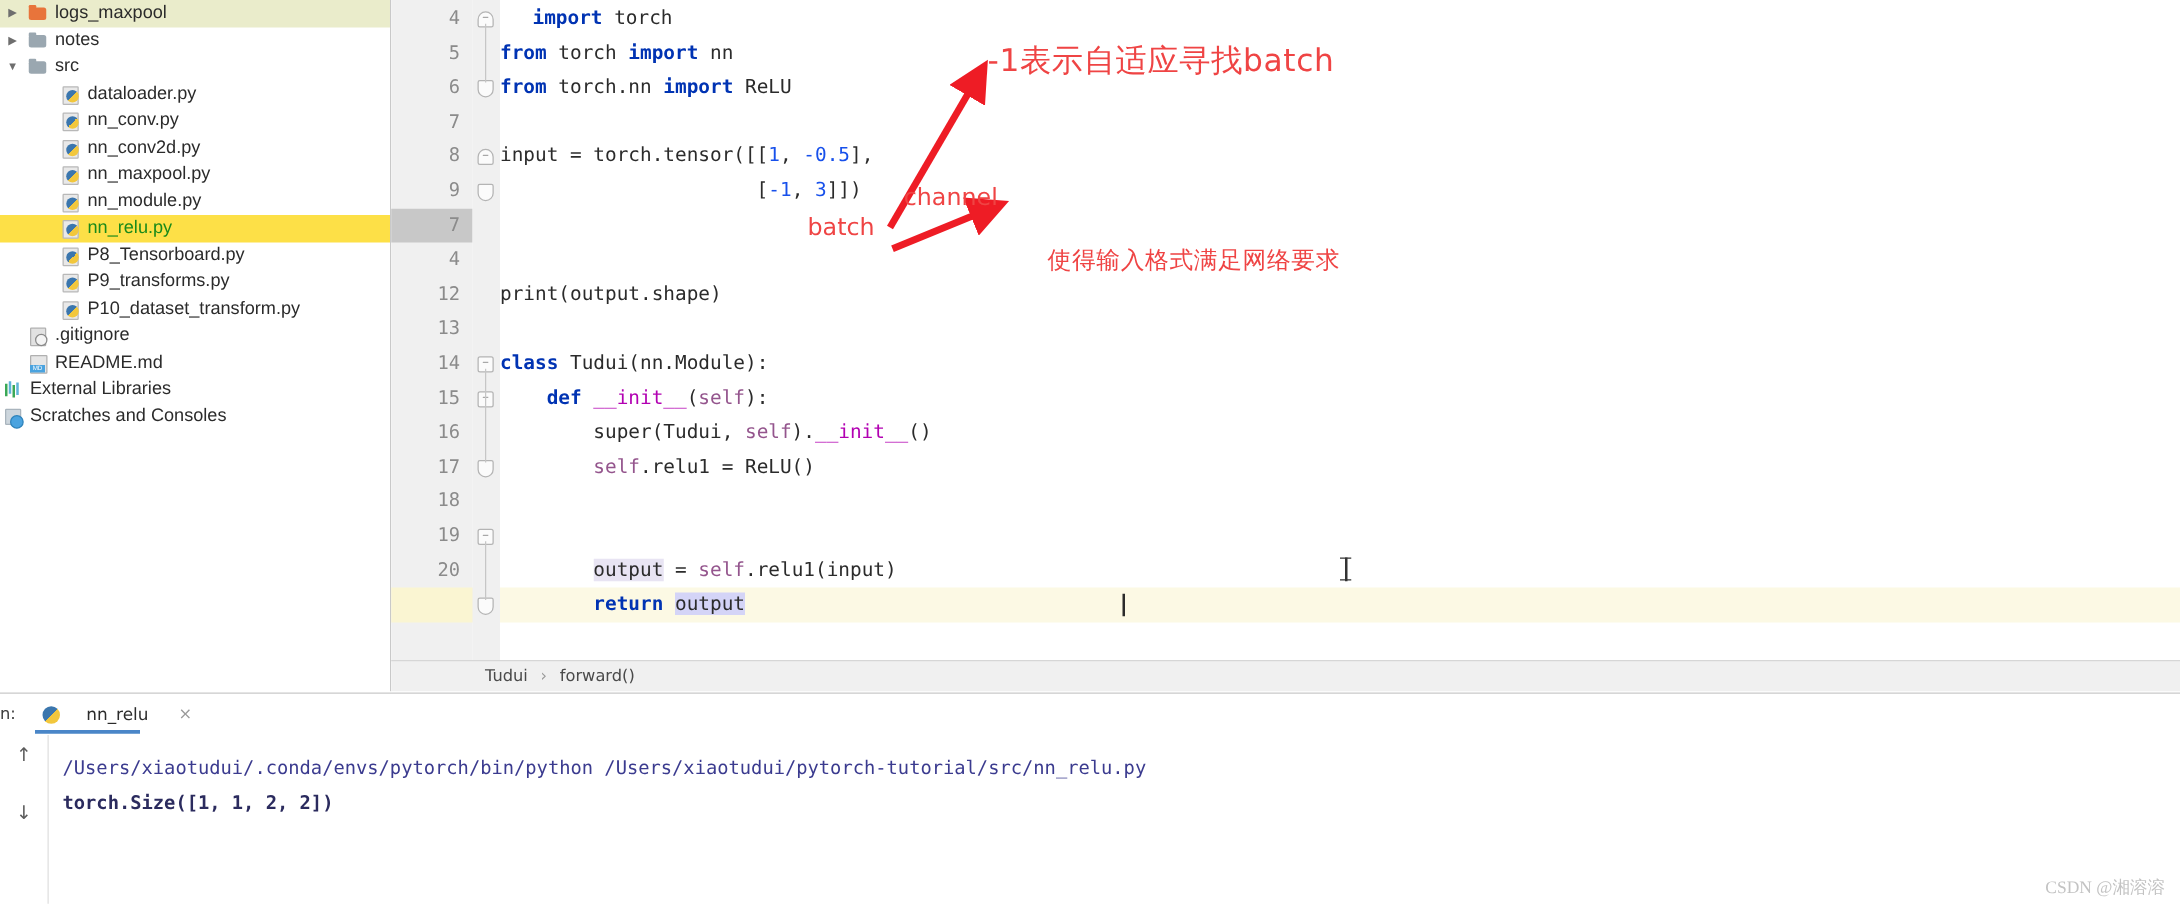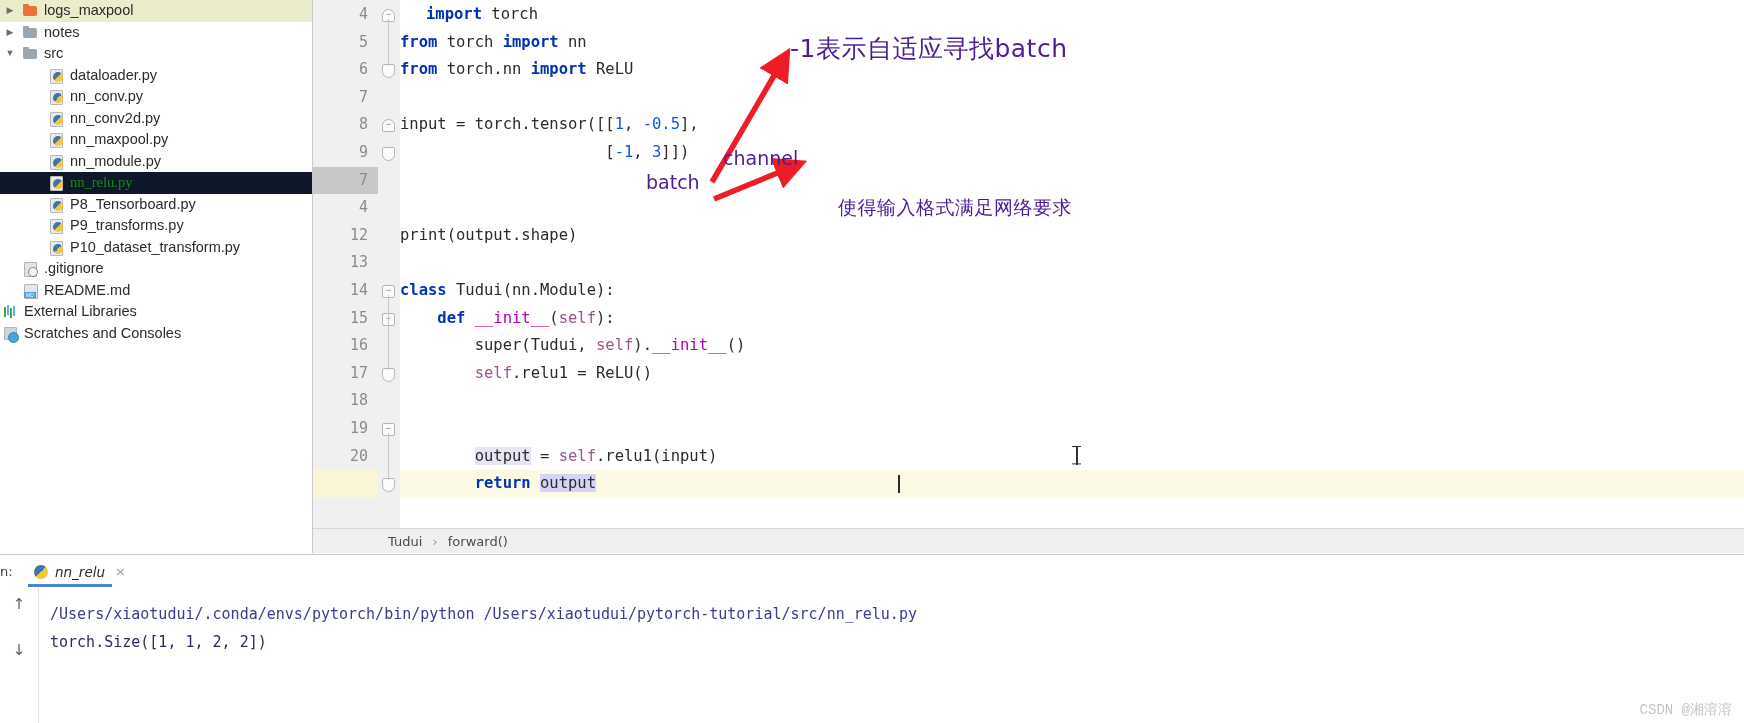--- a/index.html
+++ b/index.html
@@ -19,21 +19,21 @@
     background:#ffffff;
     border-right:1px solid #c9c9c9;
     font-size:14.5px;color:#2b2b2b;
     overflow:hidden;
   }
   .tree-row{
     display:flex;align-items:center;height:21.5px;
     padding-left:2px;white-space:nowrap;
   }
   .tree-row.highlight-yellow{background:#eaeccb;}
-  .tree-row.highlight-grey{background:#0f172a;font-family:Liberation Serif, serif;}
+  .tree-row.highlight-grey{background:#fde047;}
   .arrow{
     width:16px;min-width:16px;display:flex;align-items:center;justify-content:center;
     color:#6e6e6e;font-size:9px;line-height:1;
   }
   .indent{display:inline-block;}
   .ic{width:17px;min-width:17px;height:15px;margin-right:5px;position:relative;display:inline-block;}
   .lbl{line-height:21px;font-size:14.5px;}
   .lbl.green{color:#1a8a1a;}
 
   
@@ -143,64 +143,63 @@
 
   
   #caret{position:absolute;width:1.5px;height:18px;background:#2b2b2b;}
   
   #ibeam{position:absolute;width:9px;height:19px;}
   #ibeam::before{content:"";position:absolute;left:4px;top:0;width:1.6px;height:19px;background:#333;}
   #ibeam::after{content:"";position:absolute;left:0;top:0;width:9px;height:1.6px;background:#333;
     box-shadow:0 17.4px 0 0 #333;}
 
   
-  .anno{position:absolute;color:#4c1d95;font-family:"DejaVu Sans", sans-serif;}
+  .anno{position:absolute;color:#ef4444;font-family:"DejaVu Sans", sans-serif;}
   .anno-cn{font-size:25px;letter-spacing:0.5px;}
   .anno-cn2{font-size:19px;letter-spacing:0.5px;}
   .anno-en{font-size:19px;font-family:"DejaVu Sans", sans-serif;}
 
   
   #console{
     position:absolute;left:0;top:554px;width:1744px;height:169px;background:#ffffff;
     border-top:1px solid #c9c9c9;
   }
   #runlabel{
     position:absolute;left:0px;top:9px;font-size:13px;color:#3c3c3c;
     font-family:"DejaVu Sans", sans-serif;
   }
   #runtab{
     position:absolute;left:28px;top:4px;height:25px;padding:0 6px;
-    display:flex;align-items:center;gap:7px;font-size:13.5px;color:#2b2b2b;
+    display:flex;align-items:center;gap:21px;font-size:13.5px;color:#2b2b2b;
     font-family:"DejaVu Sans", sans-serif;
-    font-style:italic;
   }
   #runtab .pyi{width:14px;height:14px;border-radius:50%;
     background:linear-gradient(135deg,#3b76ad 0 50%,#f2c73c 50% 100%);}
   #runtab .xclose{color:#9a9a9a;font-size:13px;margin-left:3px;}
   #tabunderline{position:absolute;left:28px;top:29px;width:84px;height:3px;background:#4a86c8;}
 
   #console-toolbar{
     position:absolute;left:0;top:33px;width:38px;height:136px;background:#ffffff;
     border-right:1px solid #e0e0e0;
   }
   .tbtn{
     position:absolute;left:11px;width:16px;height:16px;color:#5c5c5c;font-size:15px;
     text-align:center;line-height:16px;font-family:"DejaVu Sans", sans-serif;
   }
   #console-out{
     position:absolute;left:39px;top:33px;right:0;bottom:0;
     font-family:"DejaVu Sans Mono", monospace;font-size:15px;color:#3b3b8f;
     padding:12px 0 0 11px;box-sizing:border-box;
   }
   #console-out .line{line-height:28px;white-space:pre;}
-  #console-out .out2{color:#2b2b5e;}
+  #console-out .out2{color:#2b2b5e;font-weight:bold;}
 
   #watermark{
     position:absolute;right:12px;bottom:4px;color:#c3c3c3;font-size:14px;
-    font-family:Liberation Mono, monospace;
+    font-family:Liberation Serif, serif;
     margin-top:12px;
   }
 </style>
 </head>
 <body>
 
 <div id="app">
 
   <div id="sidebar">
       <div class="tree-row highlight-yellow">

